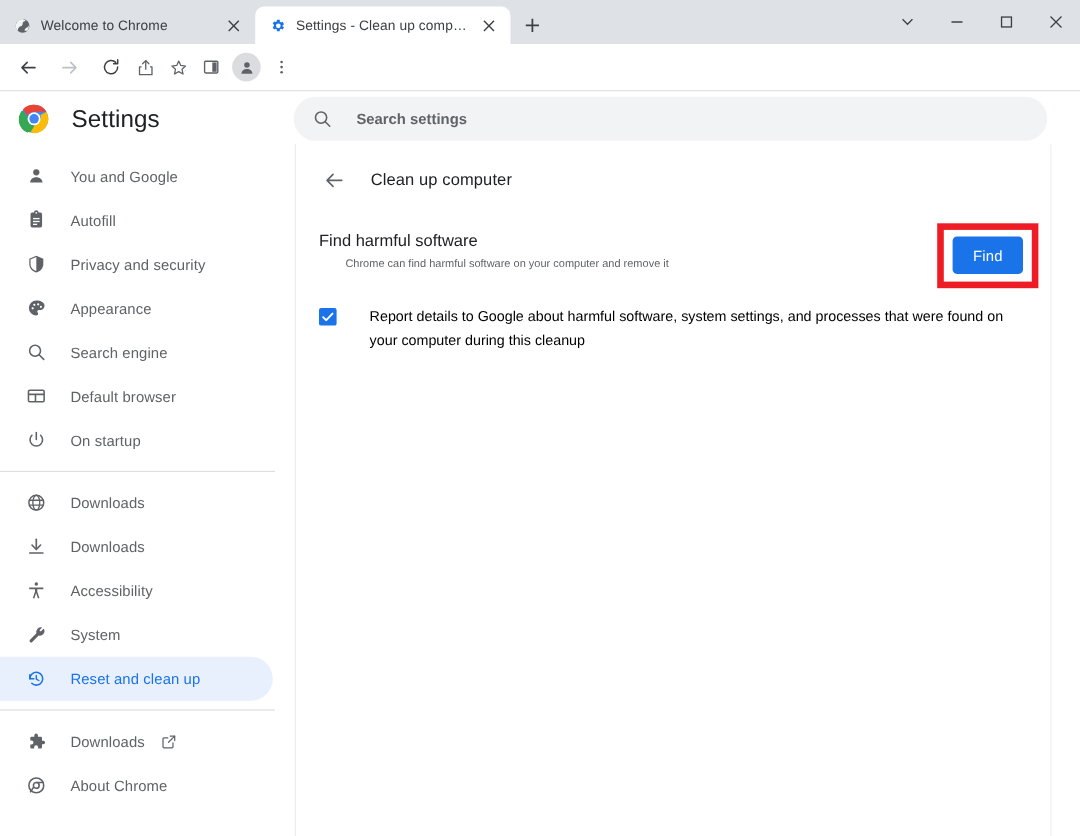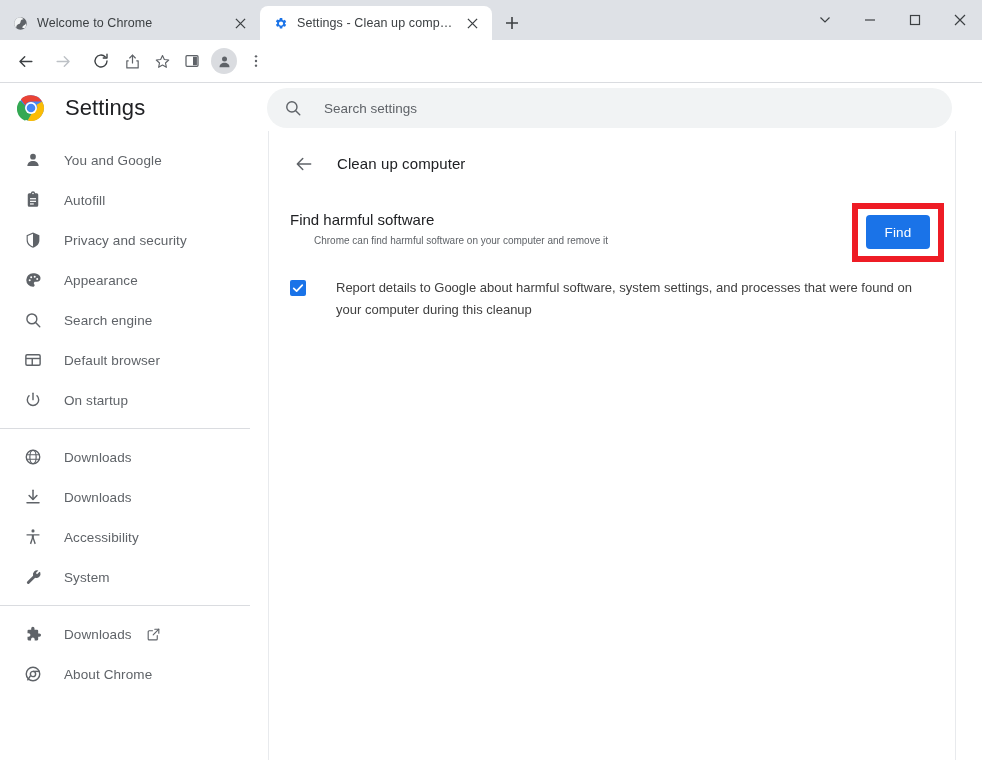--- a/index.html
+++ b/index.html
@@ -16,21 +16,21 @@
     position: absolute; top: 0; left: 0; width: 982px; height: 40px;
     background: #dee1e6;
     display: flex; align-items: flex-end;
   }
   .tab {
     position: relative; height: 34px; display: flex; align-items: center;
     padding: 0 10px 0 12px; border-radius: 8px 8px 0 0;
     font-size: 12.5px; color: #3c4043; cursor: default;
     min-width: 0;
   }
-  .tab.inactive { width: 260px; background: #dee1e6; }
+  .tab.inactive { width: 232px; background: #dee1e6; }
   .tab.active { width: 232px; background: #ffffff; }
   .tab-fav { width: 16px; height: 16px; flex: 0 0 16px; margin-right: 9px;
              display: flex; align-items: center; justify-content: center; }
   .tab-title {
     flex: 1 1 auto; white-space: nowrap; overflow: hidden; text-overflow: ellipsis;
     font-size: 12.5px; color: #3c4043; letter-spacing: .1px;
   }
   .tab-close {
     flex: 0 0 20px; width: 20px; height: 20px; border-radius: 50%;
     display: flex; align-items: center; justify-content: center;
@@ -84,21 +84,21 @@
     background: #ffffff; display: flex; align-items: center;
   }
   .chrome-logo { margin-left: 17px; width: 28px; height: 28px; flex: 0 0 28px; }
   .settings-title {
     margin-left: 20px; font-size: 22px; color: #202124; font-weight: 400;
     letter-spacing: .1px;
   }
   .search-settings {
     position: absolute; left: 267px; top: 88px; width: 685px; height: 40px;
     background: #f1f3f4; border-radius: 20px;
-    display: flex; align-items: center; padding: 0 16px; cursor: text;
+    display: flex; align-items: center; padding: 0 16px; cursor: text; font-weight: bold;
   }
   .search-settings .sico { width: 20px; height: 20px; margin-right: 21px; flex: 0 0 20px;
                            display:flex; align-items:center; justify-content:center;}
   .search-ph { font-size: 13.5px; color: #5f6368; }
 
   
   .sidebar {
     position: absolute; left: 0; top: 131px; width: 268px; height: 629px;
     background: #ffffff; overflow: hidden; padding-top: 9px;
   }
@@ -151,21 +151,21 @@
     display: flex; align-items: center; justify-content: center;
   }
 
   .row-check { display: flex; align-items: flex-start; padding: 26px 30px 0 21px; }
   .chk {
     width: 16px; height: 16px; flex: 0 0 16px; margin-top: 3px;
     background: #1a73e8; border-radius: 2px;
     display: flex; align-items: center; justify-content: center; cursor: pointer;
   }
   .chk-label {
-    margin-left: 30px; font-size: 13px; color: #404040; line-height: 22px;
+    margin-left: 30px; font-size: 13px; color: #000000; line-height: 22px;
     max-width: 578px;
   }
 
   .scroll-edge {
     position: absolute; left: 955px; top: 131px; width: 1px; height: 629px;
     background: #e8eaed;
   }
   .scroll-gutter {
     position: absolute; left: 956px; top: 131px; width: 26px; height: 629px;
     background: #ffffff;
@@ -431,20 +431,30 @@
 
     <div class="nav-item">
       <span class="ni-icon">
         <svg width="18" height="18" viewBox="0 0 24 24" fill="#5f6368">
           <path d="M20.7 4.9 17.4 8.2 15.8 6.6 19.1 3.3a5.6 5.6 0 0 0-7 6.9L4.4 18a1.9 1.9 0 0 0 2.7 2.7l7.8-7.7a5.6 5.6 0 0 0 6.9-7z"></path>
         </svg>
       </span>
       <span class="ni-label">System</span>
     </div>
 
+    <div class="nav-item selected">
+      <span class="ni-icon">
+        <svg width="18" height="18" viewBox="0 0 24 24">
+          <path d="M4.2 12a7.8 7.8 0 1 1 2.3 5.5" stroke="#1a73e8" stroke-width="1.9" fill="none" stroke-linecap="round"></path>
+          <path d="M4.2 7.2 V12 H9" stroke="#1a73e8" stroke-width="1.9" fill="none" stroke-linecap="round" stroke-linejoin="round"></path>
+          <path d="M12 8.2 V12.4 L15 14.2" stroke="#1a73e8" stroke-width="1.7" fill="none" stroke-linecap="round" stroke-linejoin="round"></path>
+        </svg>
+      </span>
+      <span class="ni-label">Reset and clean up</span>
+    </div>
 
     <div class="nav-divider"></div>
 
     <div class="nav-item">
       <span class="ni-icon">
         <svg width="18" height="18" viewBox="0 0 24 24" fill="#5f6368">
           <path d="M20.5 11.2h-1.6V7.8a1.5 1.5 0 0 0-1.5-1.5h-3.4V4.7a2.2 2.2 0 1 0-4.4 0v1.6H6.2a1.5 1.5 0 0 0-1.5 1.5v3.2h1.5a2.4 2.4 0 0 1 0 4.8H4.7v3.2a1.5 1.5 0 0 0 1.5 1.5h3.2v-1.5a2.4 2.4 0 1 1 4.8 0v1.5h3.2a1.5 1.5 0 0 0 1.5-1.5v-3.4h1.6a2.2 2.2 0 1 0 0-4.4z"></path>
         </svg>
       </span>
       <span class="ni-label">Downloads</span>

